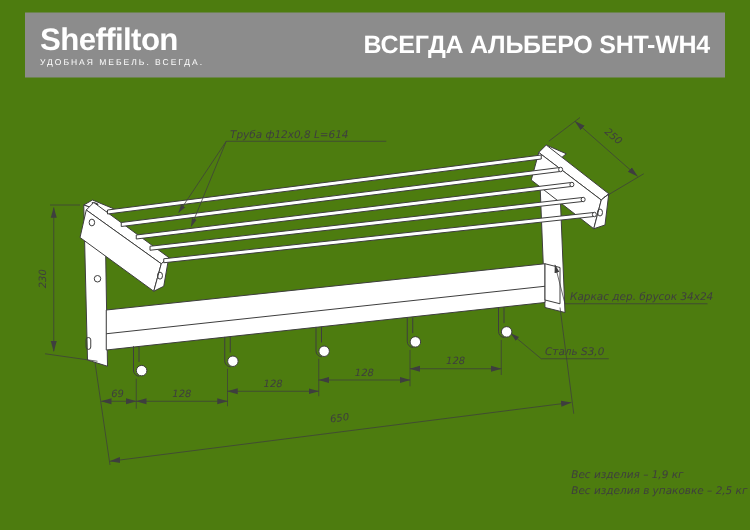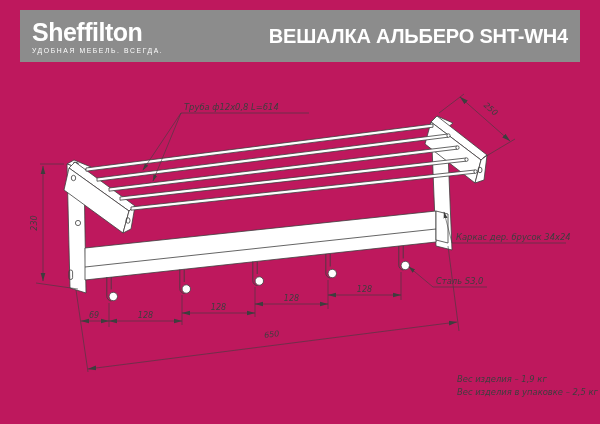--- a/index.html
+++ b/index.html
@@ -1,16 +1,16 @@
 <!DOCTYPE html>
 <html><head>
 <meta charset="utf-8">
 <style>
   html,body{margin:0;padding:0;background:#fff;}
-  .screen{position:relative;width:600px;height:424px;background:#be185d;overflow:hidden;
+  .screen{position:relative;width:600px;height:424px;background:#4d7c0f;overflow:hidden;
           font-family:"Liberation Sans",sans-serif;}
   
   .hdr{position:absolute;left:20px;top:10px;width:560px;height:52px;background:#8c8c8c;
        display:flex;align-items:center;justify-content:space-between;padding:0 12px;box-sizing:border-box;}
   .brand-block{display:flex;flex-direction:column;justify-content:center;}
   .brand{color:#fff;font-weight:bold;font-size:25px;line-height:26px;letter-spacing:-0.5px;}
   .tagline{color:#fff;font-size:6.8px;letter-spacing:1.6px;margin-top:2px;white-space:nowrap;}
   .doc-title{color:#fff;font-weight:bold;font-size:20px;letter-spacing:-0.2px;white-space:nowrap;}
   
   svg{position:absolute;left:0;top:0;}
@@ -25,21 +25,21 @@
 </head>
 <body>
 
 <div class="screen">
 
   <div class="hdr">
     <div class="brand-block">
       <span class="brand">Sheffilton</span>
       <span class="tagline">УДОБНАЯ МЕБЕЛЬ. ВСЕГДА.</span>
     </div>
-    <div class="doc-title">ВЕШАЛКА АЛЬБЕРО SHT-WH4</div>
+    <div class="doc-title">ВСЕГДА АЛЬБЕРО SHT-WH4</div>
   </div>
 
   <svg width="600" height="424" viewBox="0 0 600 424">
     <defs>
       <marker id="ar" markerWidth="10" markerHeight="8" refX="8.2" refY="4" orient="auto-start-reverse" markerUnits="userSpaceOnUse">
         <path d="M8.5,4 L0,1.6 0,6.4 Z" fill="#3e3e3e"></path>
       </marker>
       <marker id="dot" markerWidth="8" markerHeight="8" refX="6.4" refY="4" orient="auto-start-reverse" markerUnits="userSpaceOnUse">
         <path d="M7,4 L0,2 0,6 Z" fill="#3e3e3e"></path>
       </marker>

